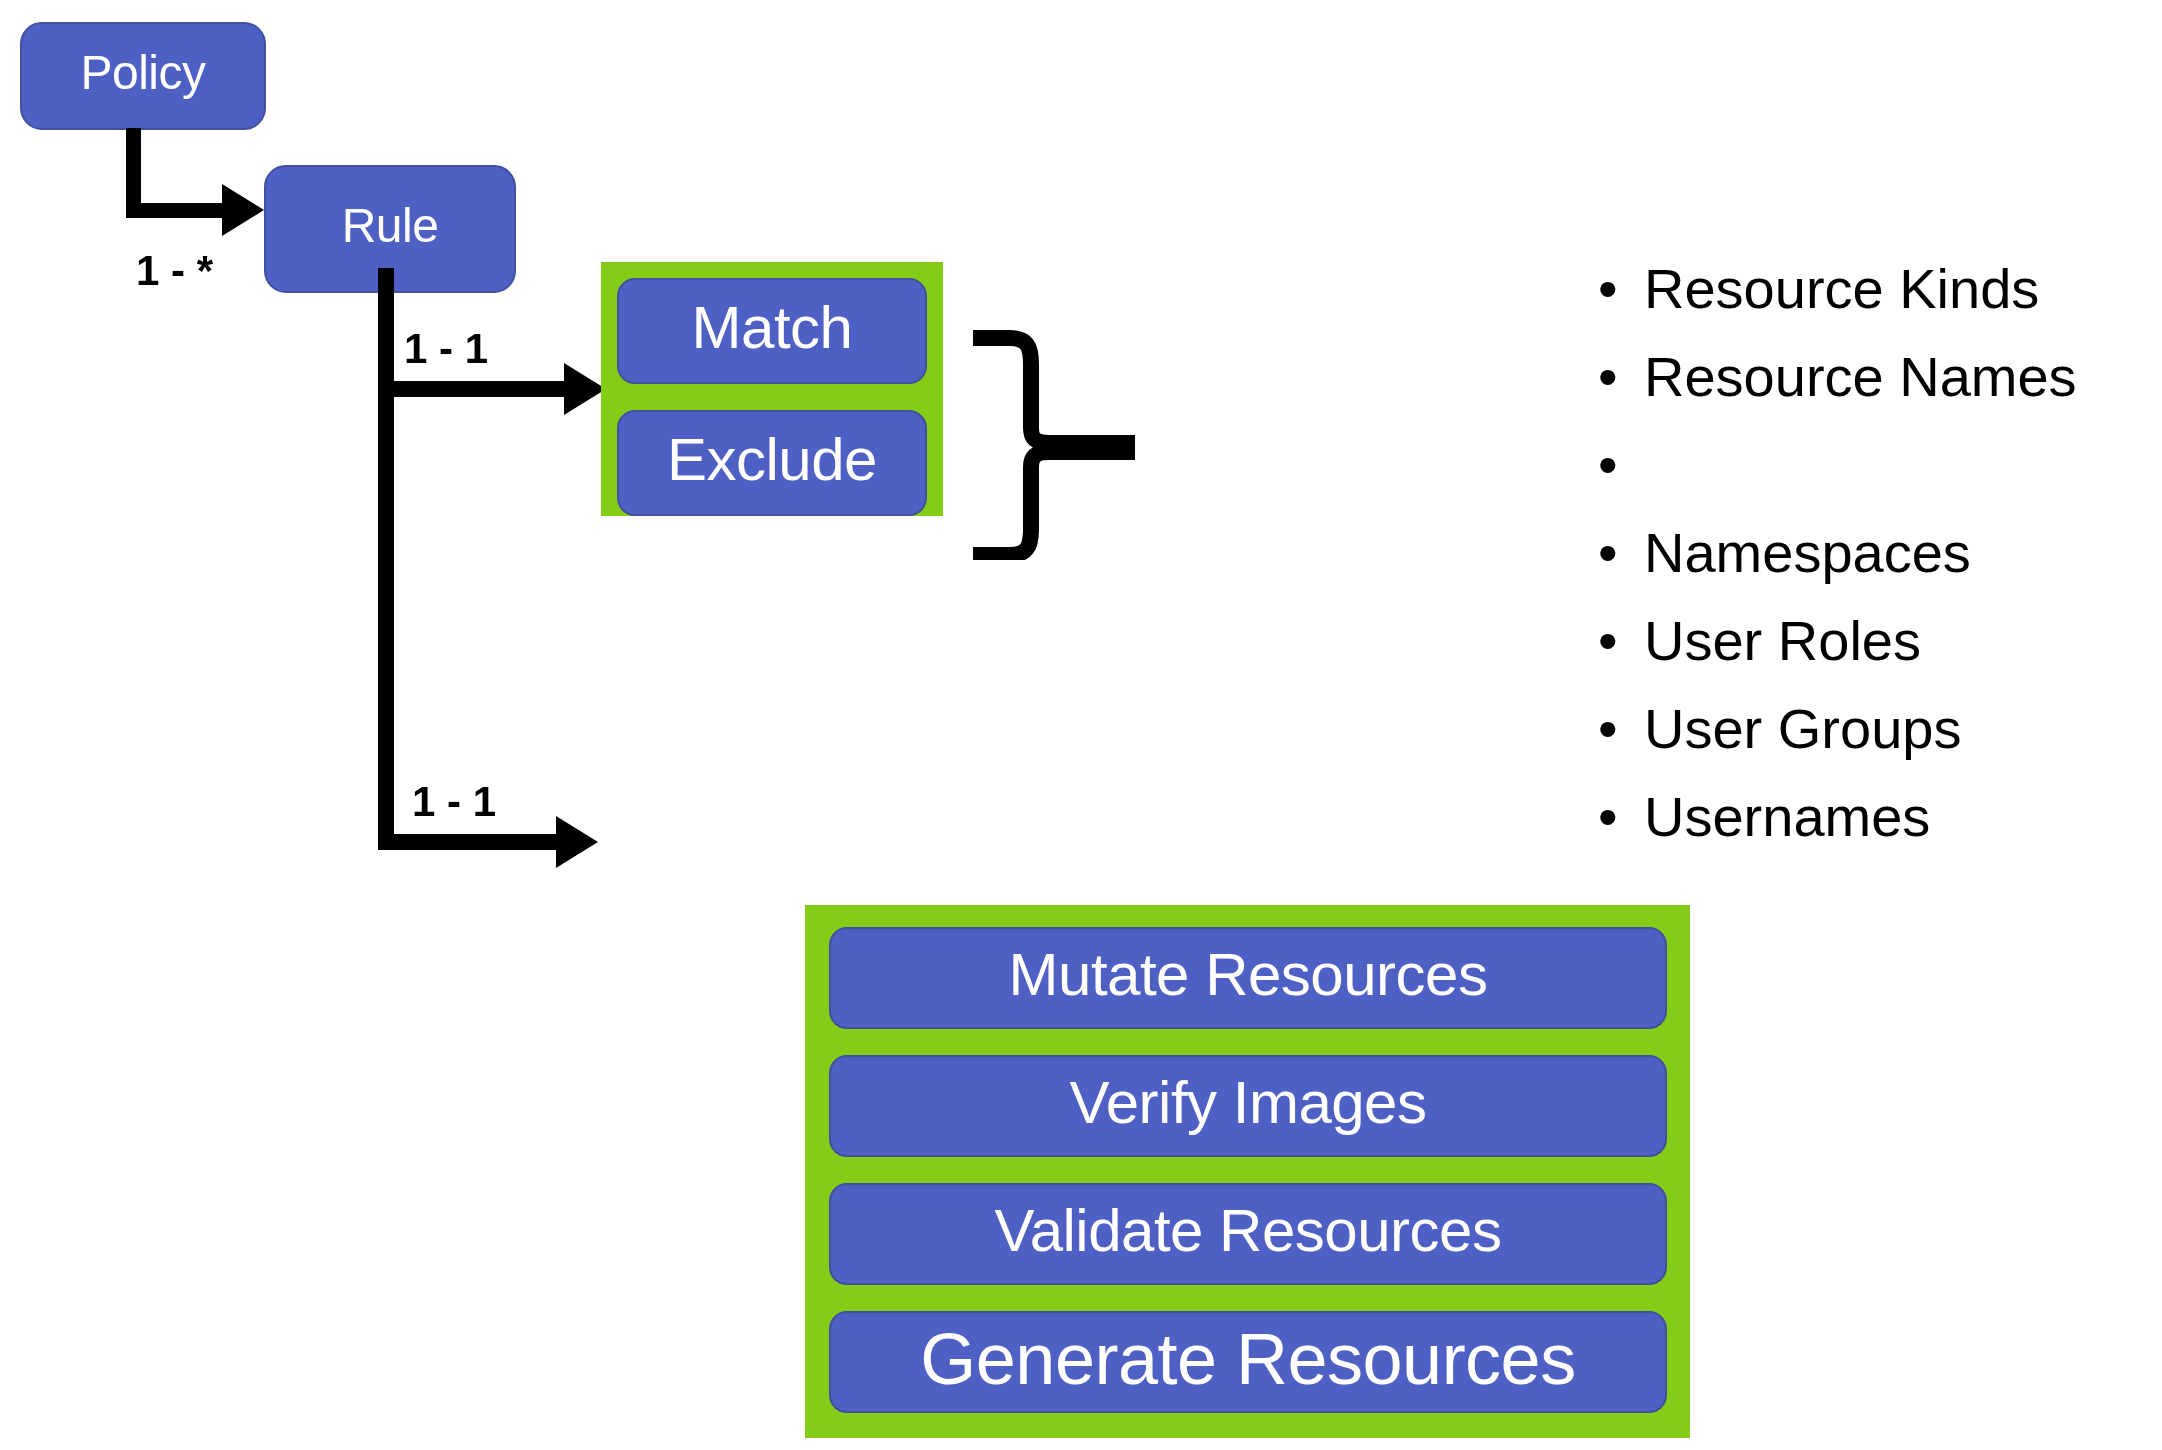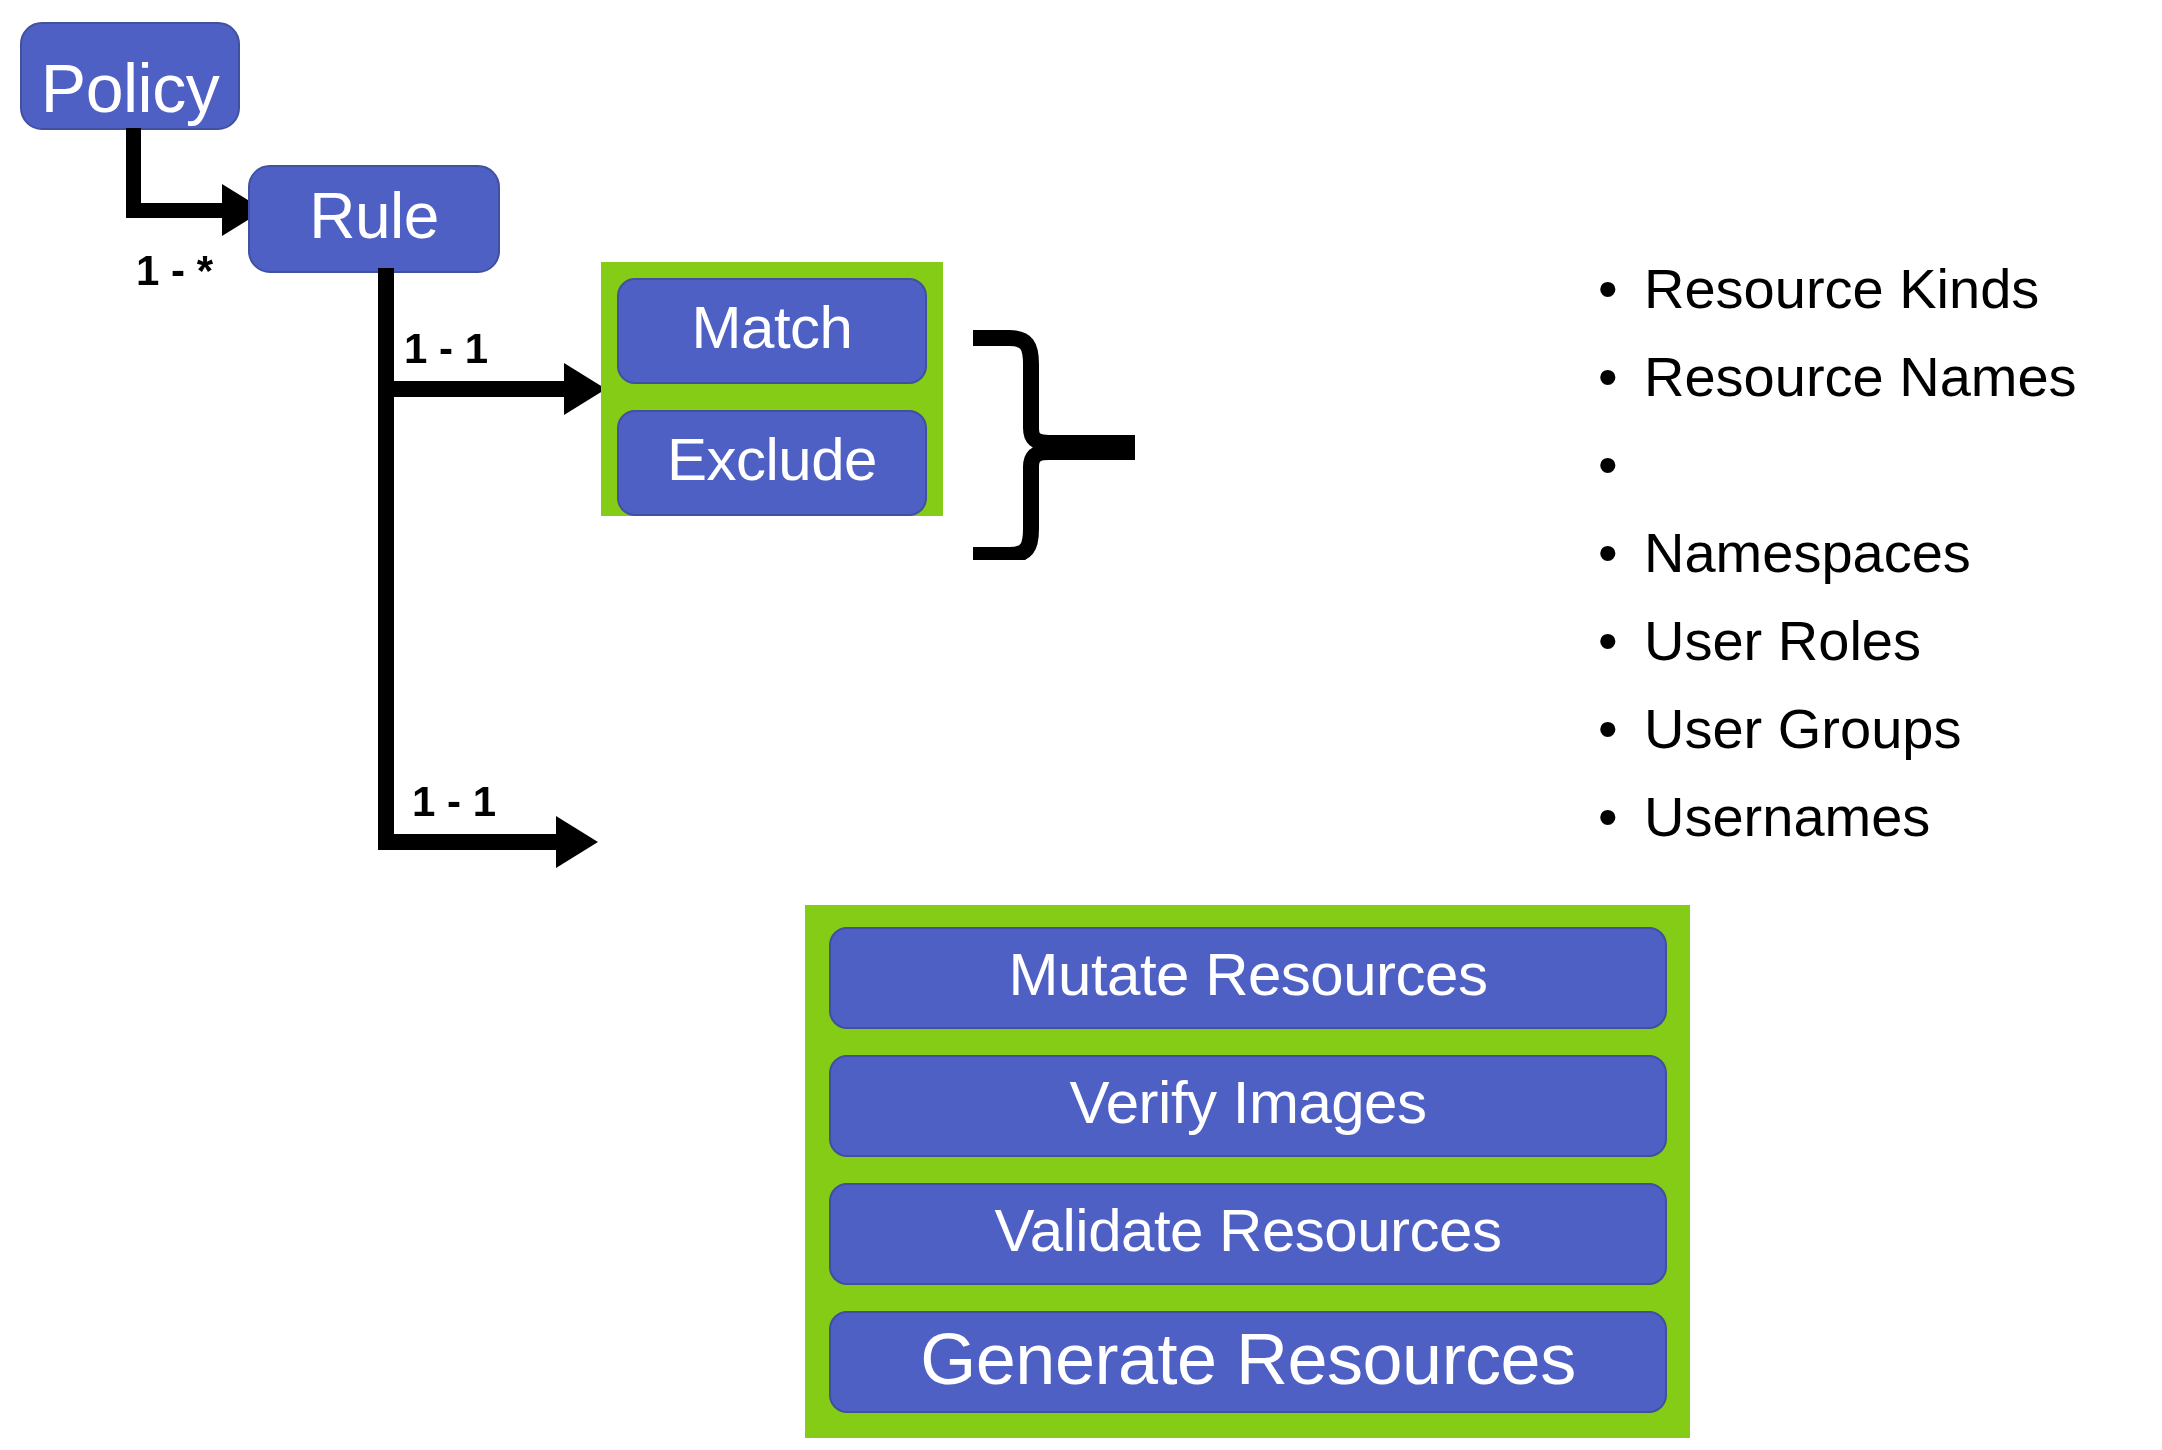--- a/index.html
+++ b/index.html
@@ -91,30 +91,30 @@
   
   .brace {
     position: absolute;
   }
 </style>
 </head>
 <body>
 
 <div id="canvas">
 
-  <div class="node" style="left:20px; top:22px; width:220px; height:108px; font-size:68px;align-items:flex-end;">
+  <div class="node" style="left:20px; top:22px; width:246px; height:108px; font-size:48px;">
     <span class="node-label">Policy</span>
   </div>
 
   <div class="line-v" style="left:126px; top:128px; width:15px; height:90px;"></div>
   <div class="line-h" style="left:126px; top:203px; width:110px; height:15px;"></div>
   <div class="arrow-right" style="left:222px; top:184px; border-top-width:26px; border-bottom-width:26px; border-left-width:42px;"></div>
   <div class="card-label" style="left:136px; top:250px; font-size:42px;">1 - *</div>
 
-  <div class="node" style="left:248px; top:165px; width:252px; height:108px; font-size:64px;">
+  <div class="node" style="left:264px; top:165px; width:252px; height:128px; font-size:48px;">
     <span class="node-label">Rule</span>
   </div>
 
   <div class="line-v" style="left:378px; top:268px; width:16px; height:582px;"></div>
 
   <div class="line-h" style="left:378px; top:381px; width:200px; height:16px;"></div>
   <div class="arrow-right" style="left:564px; top:363px;"></div>
   <div class="card-label" style="left:404px; top:328px; font-size:42px;">1 - 1</div>
 
   <div class="line-h" style="left:378px; top:834px; width:192px; height:16px;"></div>

